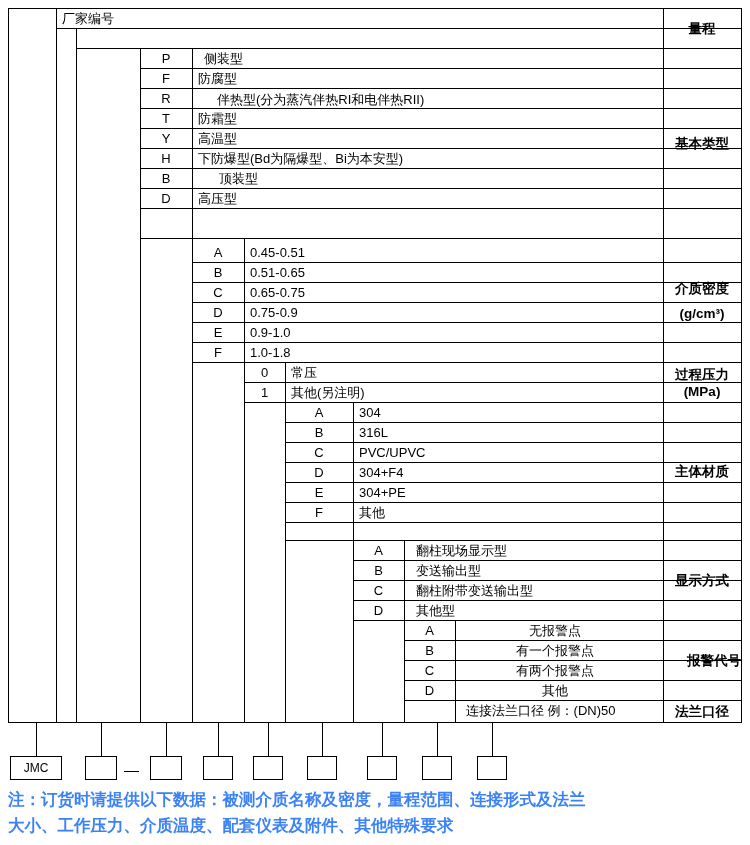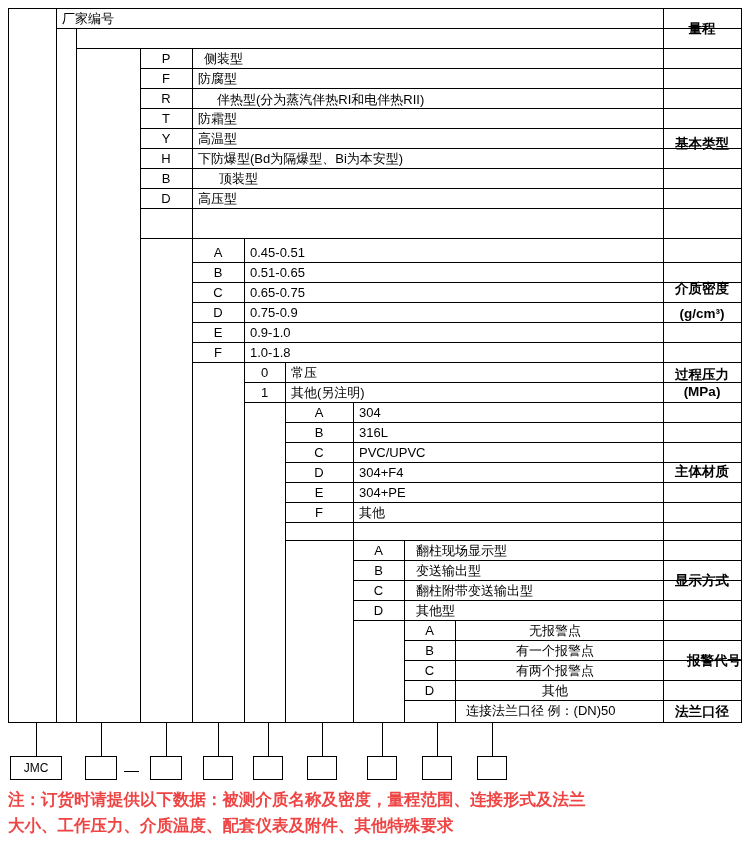--- a/index.html
+++ b/index.html
@@ -26,21 +26,21 @@
   
   .rlabel{position:absolute;display:flex;align-items:center;justify-content:center;
           font-weight:bold;font-size:13.5px;text-align:center;line-height:17px;}
 
   
   .bbox{position:absolute;border:1px solid #000;box-sizing:border-box;
         display:flex;align-items:center;justify-content:center;font-size:12px;}
   .dash{position:absolute;font-size:15px;line-height:1;}
 
   
-  .note{position:absolute;left:8px;top:786px;width:740px;color:#ef4444;
+  .note{position:absolute;left:8px;top:786px;width:740px;color:#3b82f6;
         font-weight:bold;font-size:16.5px;line-height:26px;}
   .note div{white-space:nowrap;}
 </style>
 </head>
 <body>
 
 <div id="sheet">
 
   <div class="hline" style="left:8px;top:8px;width:734px;"></div>
 

